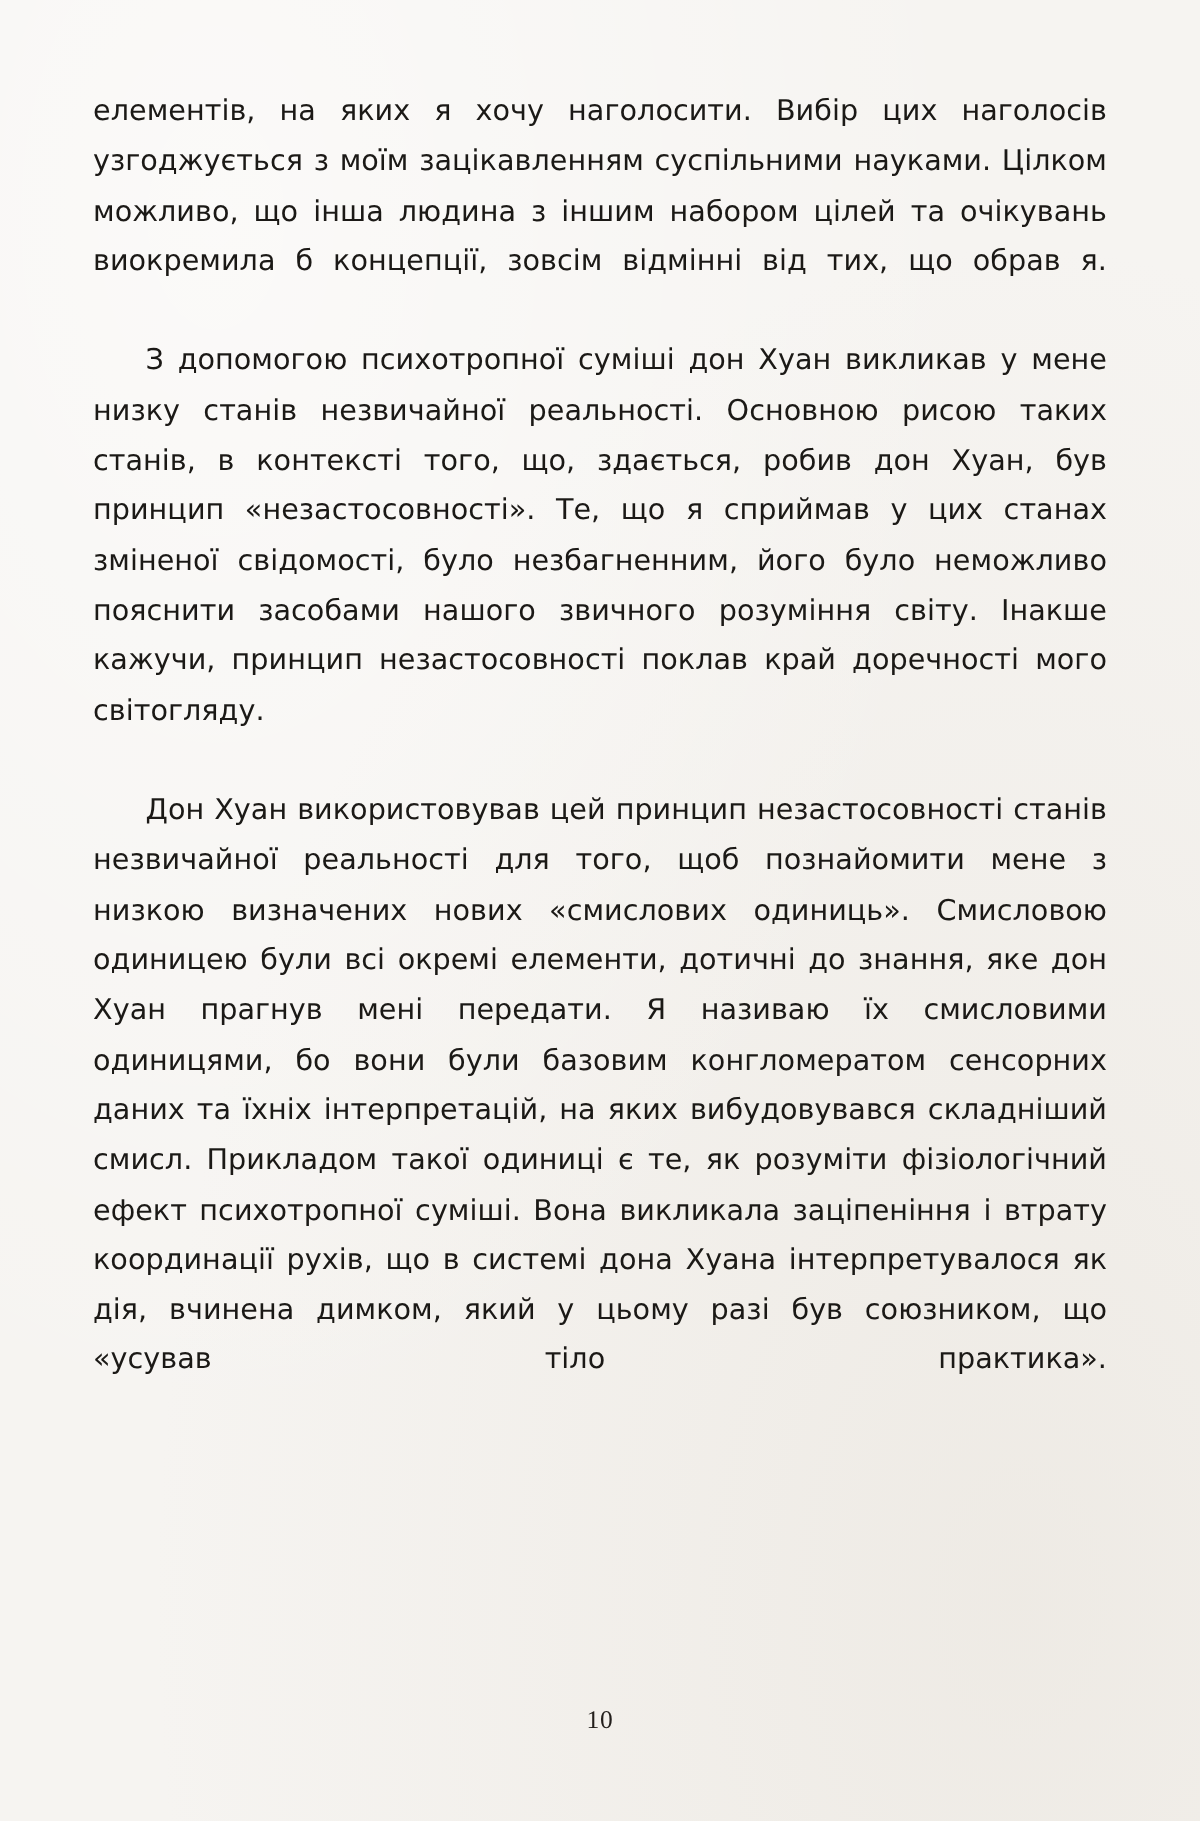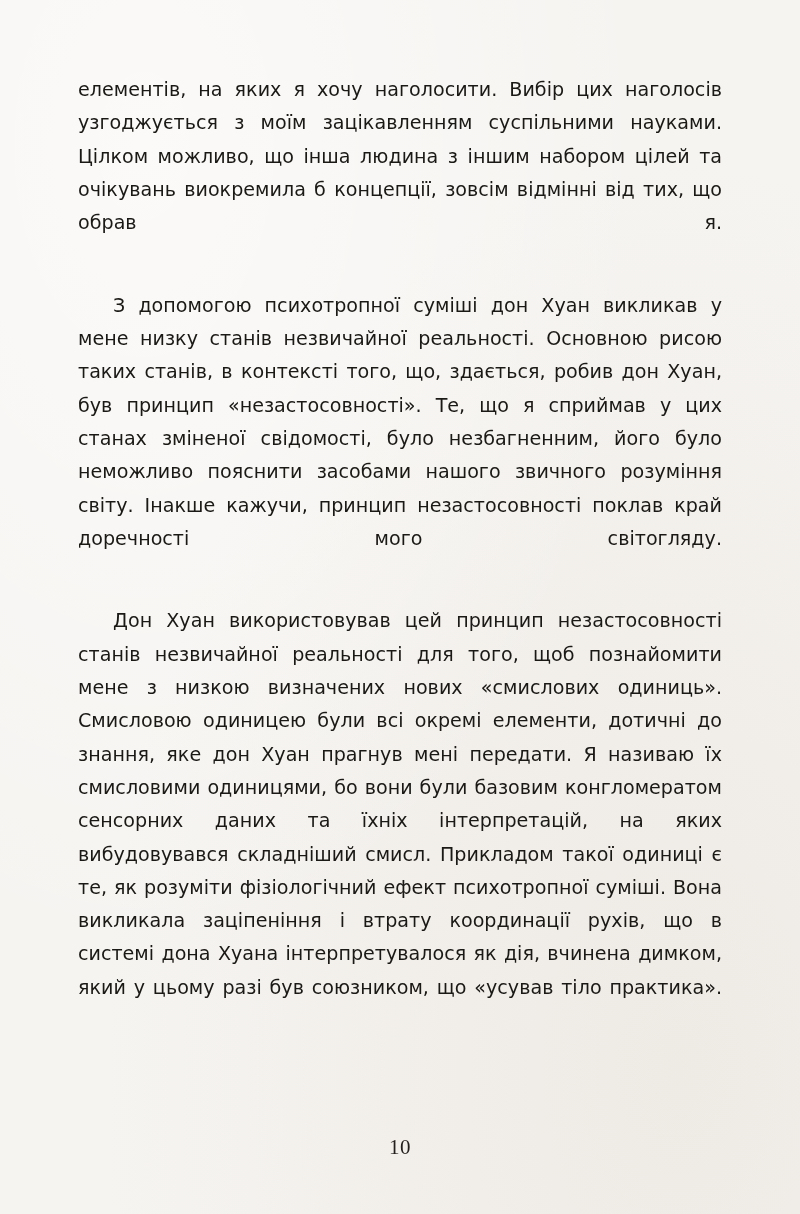--- a/index.html
+++ b/index.html
@@ -38,21 +38,21 @@
   }
 
   .text-block {
     position: absolute;
     left: 62px;
     top: 57px;
     width: 676px;
   }
 
   p.para {
-    margin: 16px;
+    margin: 0;
     padding: 0;
     text-align: justify;
     text-justify: inter-word;
     font-size: 19.1px;
     line-height: 33.3px;
     letter-spacing: 0.02px;
     word-spacing: 0.2px;
     hyphens: manual;
     color: #1b1916;
   }
@@ -68,21 +68,21 @@
     width: 100%;
   }
 
   .page-number {
     position: absolute;
     left: 0;
     top: 1134px;
     width: 800px;
     text-align: center;
     font-family: "Liberation Serif", "DejaVu Serif", serif;
-    font-size: 21px;
+    font-size: 17px;
     line-height: 26px;
     color: #231f1c;
     letter-spacing: 0.5px;
   }
 </style>
 </head>
 <body>
 
 <div class="page">
   <div class="paper-texture"></div>

